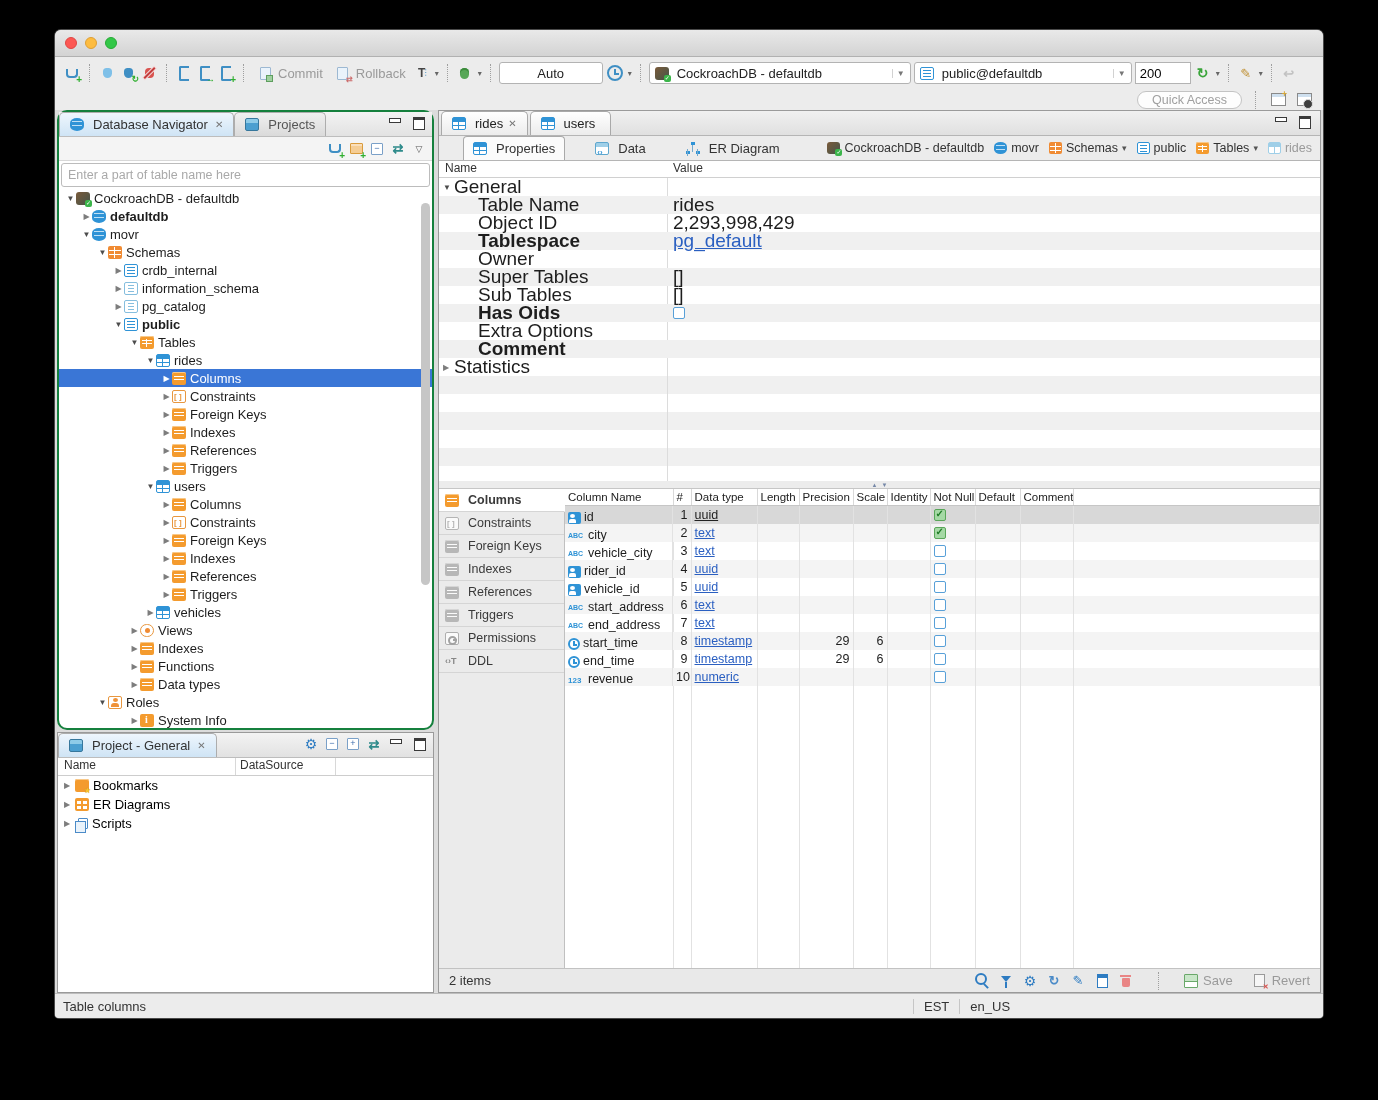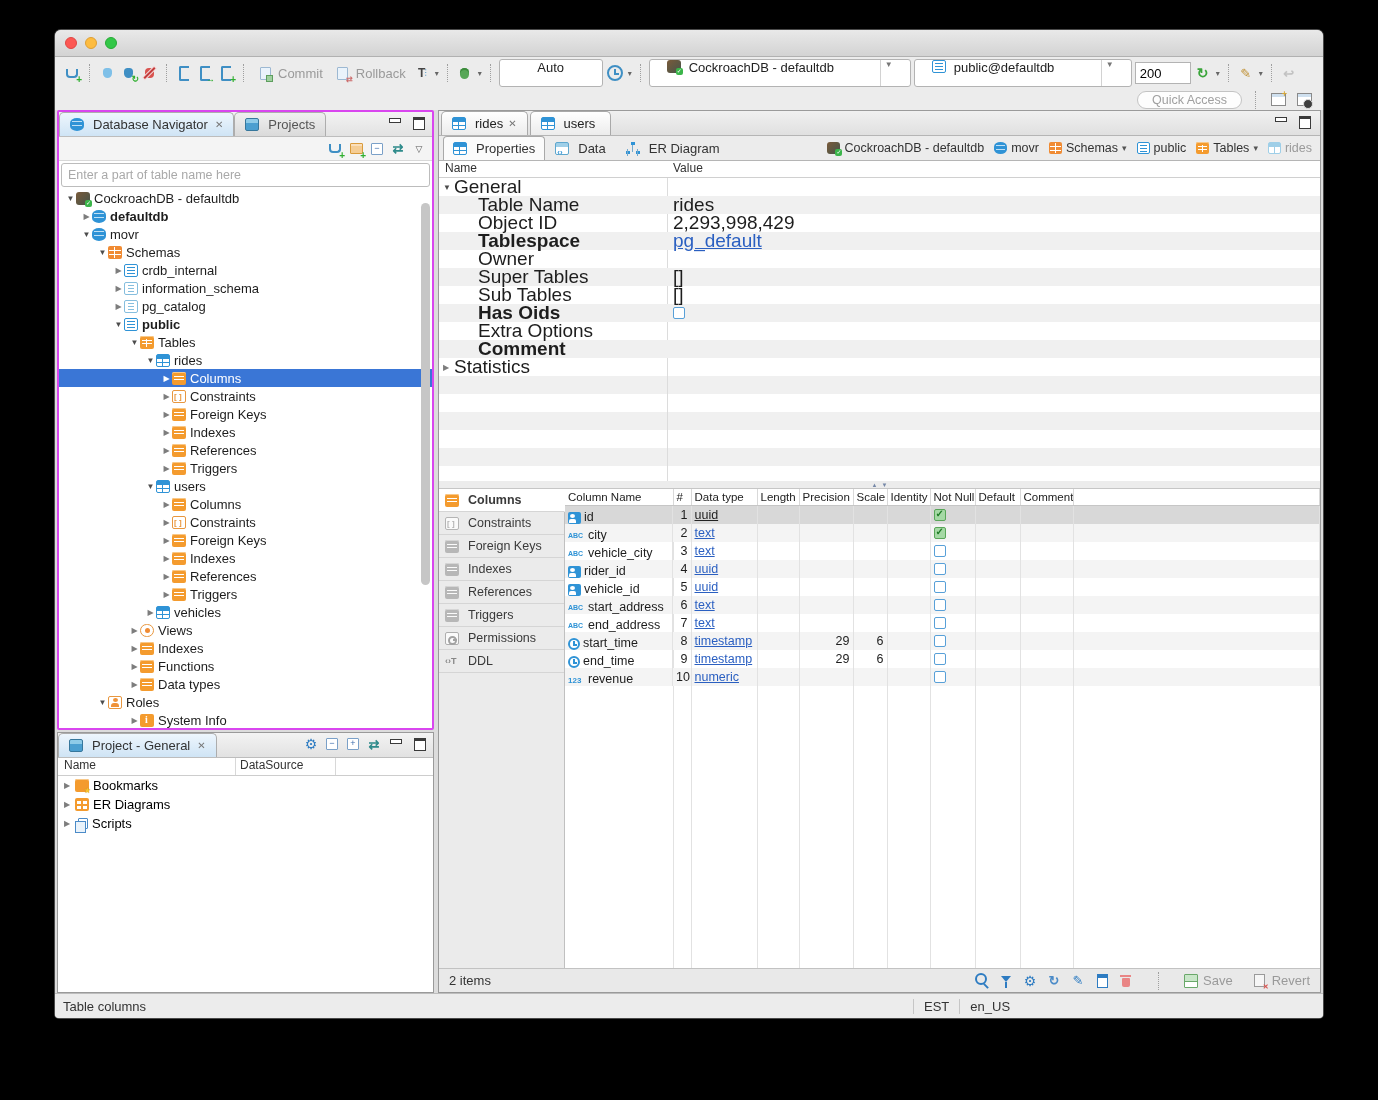--- a/index.html
+++ b/index.html
@@ -17,22 +17,22 @@
   .light.yellow{ background:#fdbc40; border:1px solid #de9f34;}
   .light.green{ background:#33c748; border:1px solid #27aa35;}
   .title { position:absolute; left:0; right:0; text-align:center; font-size:13px; color:#3c3c3c; }
 
   
   .toolbar { height:32px; flex:none; display:flex; align-items:center; padding:0 8px; gap:3px; }
   .sep { border-left:1px dotted #9f9f9f; height:18px; margin:0 5px; }
   .tbi { width:18px; height:18px; display:inline-flex; align-items:center; justify-content:center; position:relative; flex:none; }
   .dd { font-size:8px; color:#666; margin-left:1px; }
   .tb-btn { display:flex; align-items:center; gap:4px; color:#9a9a9a; font-size:13px; padding:0 4px; }
-  .combo { height:28px; background:#fff; border:1px solid #b3b3b3; border-radius:3px;
-           display:flex; padding:0 17px; font-size:13px; color:#222; gap:4px; }
+  .combo { height:22px; background:#fff; border:1px solid #b3b3b3; border-radius:3px;
+           display:flex; align-items:center; padding:0 5px; font-size:13px; color:#222; gap:4px; }
   .combo .carr { margin-left:auto; border-left:1px solid #d2d2d2; padding-left:4px; color:#777; font-size:8px; }
   .fetch { width:56px; height:22px; border:1px solid #b3b3b3; font-size:13px; padding:0 4px; font-family:inherit; }
   .quickrow { height:21px; flex:none; display:flex; align-items:center; justify-content:flex-end; padding:0 10px; gap:8px; }
   .qa { border:1px solid #c3c3c3; border-radius:10px; background:#fdfdfd; color:#a0a0a0;
         font-size:12.5px; padding:1px 14px; }
 
   
   [data-tbi="connect-plus"]::before{content:"";width:8px;height:7px;border:2px solid #3f8fc4;border-top:none;border-radius:0 0 4px 4px;}
   [data-tbi="connect-plus"]::after{content:"+";position:absolute;right:-1px;bottom:-3px;color:#2faf2f;font-size:10px;font-weight:bold;}
   [data-tbi="plug-blue"]::before{content:"";width:9px;height:10px;background:#7fc0e8;border-radius:4px 4px 5px 5px;}
@@ -144,21 +144,21 @@
   .cb[data-checked="true"]{background:#a5d9a5;border-color:#59a659;}
   .cb[data-checked="true"]::before{content:"✓";color:#1e7a24;font-size:10px;font-weight:bold;position:absolute;left:1px;top:-2px;}
 
   
   .main { flex:1; display:flex; gap:4px; padding:0 2px; background:#dcdcdc; min-height:0; }
   .leftcol { width:377px; flex:none; display:flex; flex-direction:column; gap:2px; min-height:0; }
   .rightcol { flex:1; display:flex; flex-direction:column; border:1px solid #9a9a9a; background:#ececec; min-width:0; }
 
   
   .panel { background:#fff; display:flex; flex-direction:column; min-height:0; }
-  .navigator { height:620px; flex:none; border:2px solid #d946ef; border-radius:2px; }
+  .navigator { height:620px; flex:none; border:2px solid #15803d; border-radius:10px; }
   .project { flex:1; border:1px solid #9a9a9a; }
   .tabrow { height:25px; flex:none; display:flex; align-items:flex-end; background:linear-gradient(#f3f3f3,#e2e2e2); border-bottom:1px solid #bdbdbd; padding:0 4px 0 0; }
   .ptab { display:flex; align-items:center; gap:5px; height:24px; padding:0 10px; font-size:13px; color:#333;
           border:1px solid #adadad; border-bottom:none; border-radius:5px 5px 0 0; background:linear-gradient(#eef6fd,#cfe4f5); }
   .ptab.inactive { background:linear-gradient(#f0f0f0,#dadada); color:#555; }
   .ptab .close { color:#777; font-size:10px; margin-left:2px; }
   .tabspacer { flex:1; }
   .minmax { display:flex; gap:6px; align-items:center; padding-bottom:4px; }
   .paneltools { height:24px; flex:none; display:flex; align-items:center; justify-content:flex-end; gap:3px; padding:0 4px;
                 background:#f4f4f4; border-bottom:1px solid #d8d8d8; }
@@ -188,21 +188,21 @@
   .pp-head .c2 { padding-left:4px; border-right:1px solid #d8d8d8; width:100px;}
   .prow2 { height:19px; display:flex; align-items:center; font-size:13px; padding-left:6px; }
   .prow2 .arr { width:11px; font-size:8px; color:#7d7d7d; }
 
   
   .etabrow { height:25px; flex:none; display:flex; align-items:flex-end; background:linear-gradient(#f0f0f0,#e0e0e0); border-bottom:1px solid #b5b5b5; padding:0 6px 0 2px; }
   .etab { display:flex; align-items:center; gap:5px; height:24px; padding:0 10px; font-size:13px; color:#222;
           border:1px solid #a9a9a9; border-bottom:none; border-radius:5px 5px 0 0; background:linear-gradient(#ffffff,#ececec); }
   .subtabrow { height:25px; flex:none; display:flex; align-items:center; background:#ececec; border-bottom:1px solid #b5b5b5; padding:0 8px 0 4px; }
   .stab { display:flex; align-items:center; gap:5px; height:24px; padding:0 9px; font-size:13px; color:#333;
-          border:1px solid transparent; border-bottom:none; }
+          border:1px solid transparent; border-bottom:none;margin-left:20px; }
   .stab[data-active="true"]{ background:#fbfbfb; border-color:#a9a9a9; border-radius:4px 4px 0 0; }
   .breadcrumb { margin-left:auto; display:flex; align-items:center; gap:10px; font-size:12.5px; color:#333; }
   .bc-item { display:flex; align-items:center; }
   .bc-item .ti { width:13px; height:12px; }
   .bc-item[data-dd="true"]::after{ content:"▾"; color:#555; font-size:9px; margin-left:4px; }
   .bc-item[data-muted="true"]{ color:#9a9a9a; }
 
   
   .props-wrap { height:320px; flex:none; background:
       linear-gradient(#dcdcdc,#dcdcdc) 228px 0 / 1px 100% no-repeat,

